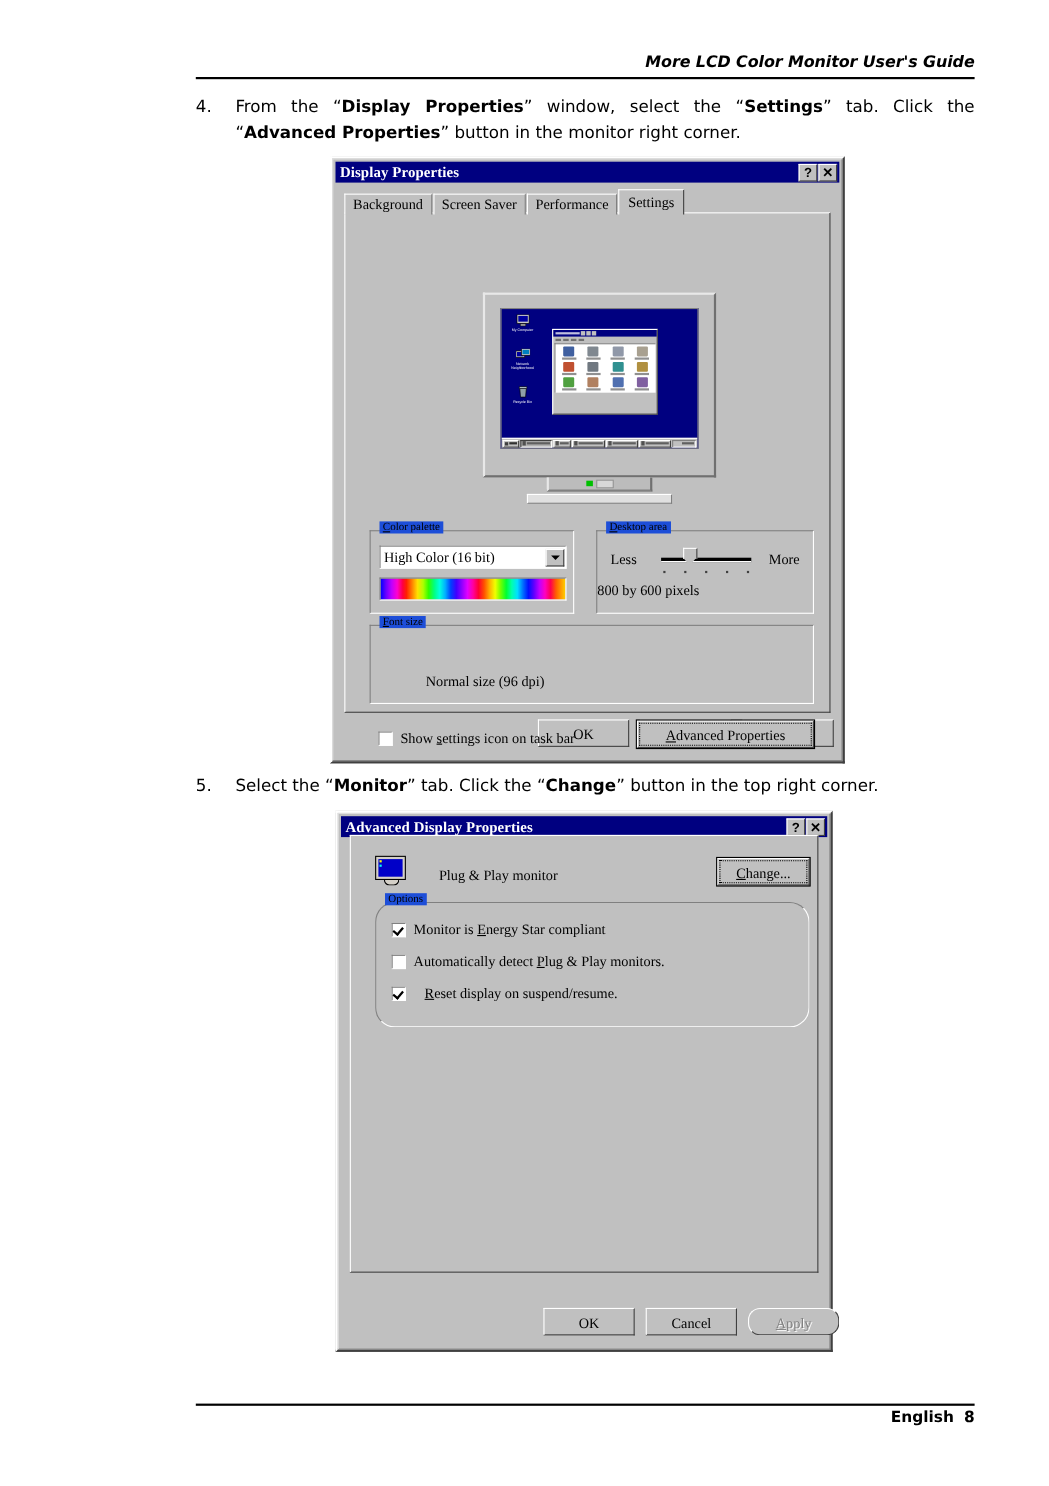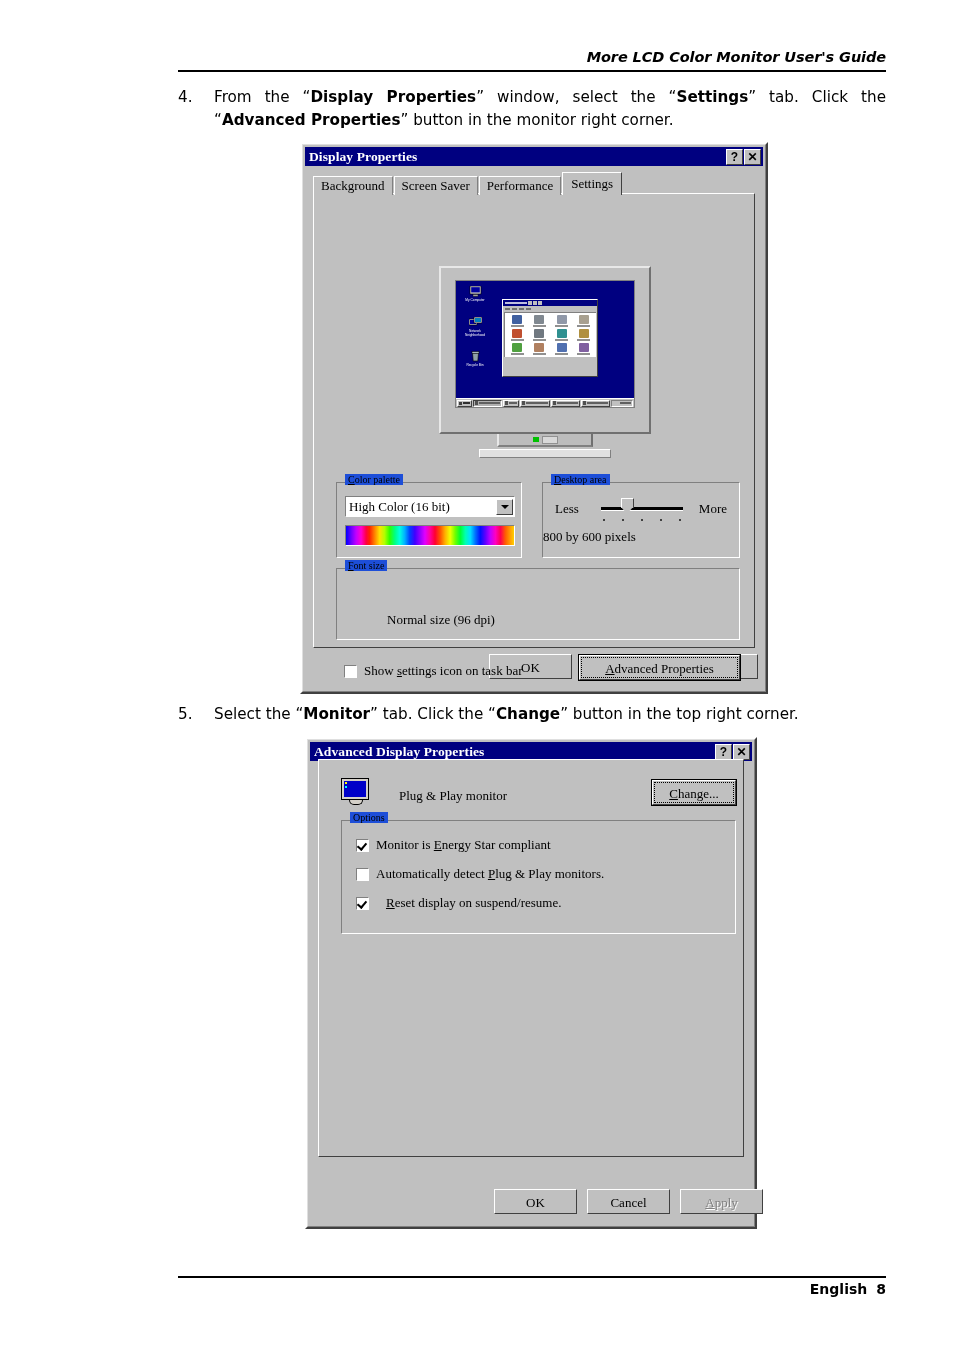--- a/index.html
+++ b/index.html
@@ -794,21 +794,21 @@
         <div class="base"></div>
       </div>
       <span class="txt" style="left:80px; top:28px;">Plug &amp; Play monitor</span>
 
       <div class="btn focus default" style="left:333px; top:20px; width:84px; height:25px;">
         <span class="inner">
             <span><u class="acc">C</u>hange...</span>
           </span>
       </div>
 
-      <div class="group" style="left:22px; top:60px; width:395px; height:114px;">
+      <div class="group" style="left:22px; top:60px; width:395px; height:114px;border-radius:18px;">
         <span class="gl">Options</span>
         <div class="cbrow" style="left:14px; top:16px;">
           <span class="cbox checked"></span>
           <span>Monitor is <u class="acc">E</u>nergy Star compliant</span>
         </div>
         <div class="cbrow" style="left:14px; top:45px;">
           <span class="cbox"></span>
           <span>Automatically detect <u class="acc">P</u>lug &amp; Play monitors.</span>
         </div>
         <div class="cbrow" style="left:14px; top:74px;gap:10px;">
@@ -821,21 +821,21 @@
     <div class="btn" style="left:187px; top:450px; width:83px; height:25px;">
       <span class="inner">
           <span>OK</span>
         </span>
     </div>
     <div class="btn" style="left:280px; top:450px; width:83px; height:25px;">
       <span class="inner">
           <span>Cancel</span>
         </span>
     </div>
-    <div class="btn disabled" style="left:373px; top:450px; width:83px; height:25px;">
+    <div class="btn disabled" style="left:373px; top:450px; width:83px; height:25px;border-radius:11px;">
       <span class="inner">
           <span><u class="acc">A</u>pply</span>
         </span>
     </div>
 
   </div>
 </div>
 
 <div class="rule rule-bottom"></div>
 <div class="page-footer">

